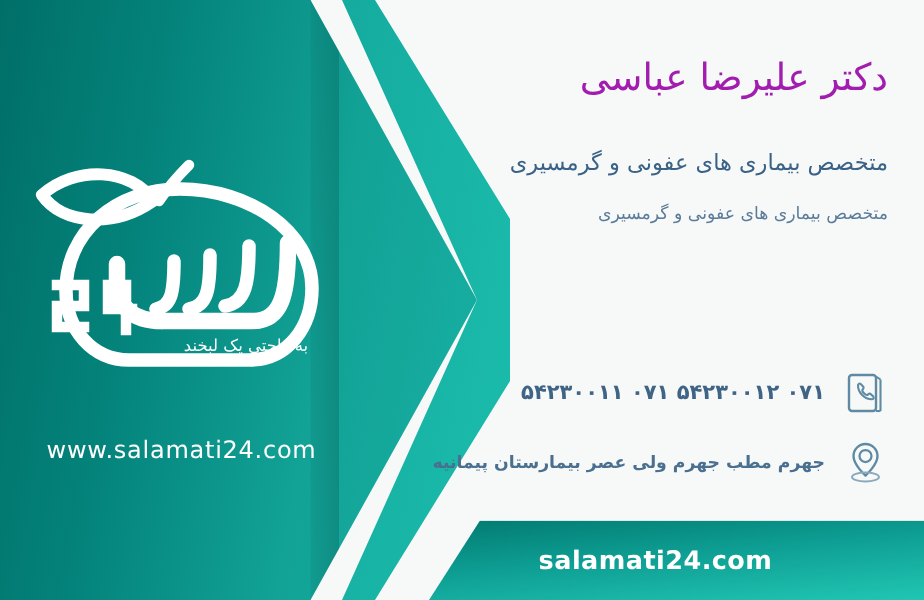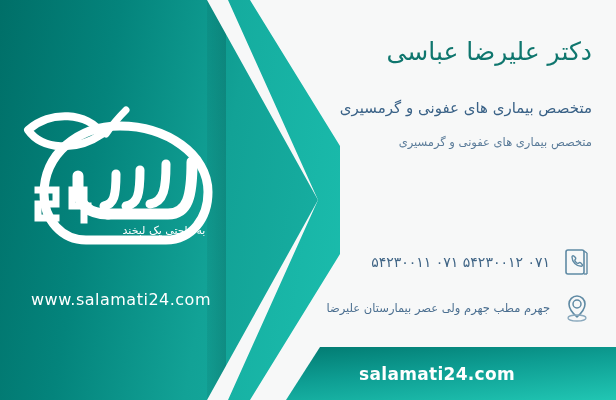--- a/index.html
+++ b/index.html
@@ -92,21 +92,21 @@
     height: 400px;
     text-align: right;
     direction: rtl;
   }
   .doctor-name {
     position: absolute;
     right: 0;
     top: 36px;
     width: 100%;
     font-size: 25px;
-    color: #0f766e;
+    color: #a21caf;
     font-weight: normal;
     line-height: 1.3;
   }
   .specialty-main {
     position: absolute;
     right: 0;
     top: 98px;
     width: 100%;
     font-size: 15px;
     color: #3a6287;
@@ -124,20 +124,21 @@
 
   .contact-row {
     position: absolute;
     right: 0;
     display: flex;
     flex-direction: row;
     align-items: center;
     justify-content: flex-start;
     gap: 12px;
     width: 100%;
+    font-weight: bold;
   }
   .contact-row.phones { top: 246px; }
   .contact-row.address { top: 292px; }
 
   .ct-icon {
     flex: 0 0 auto;
     width: 30px;
     height: 32px;
     display: flex;
     align-items: center;
@@ -242,21 +243,21 @@
     </div>
 
     <div class="contact-row address">
       <div class="ct-icon">
         <svg width="26" height="30" viewBox="0 0 26 30">
           <path d="M13 3 C8.6 3 5 6.6 5 11 C5 17 13 24 13 24 C13 24 21 17 21 11 C21 6.6 17.4 3 13 3 Z" fill="none" stroke="#5f8aa4" stroke-width="1.6" stroke-linejoin="round"></path>
           <circle cx="13" cy="11" r="4" fill="none" stroke="#5f8aa4" stroke-width="1.5"></circle>
           <ellipse cx="13" cy="25" rx="9" ry="3" fill="none" stroke="#8aa9bd" stroke-width="1.3"></ellipse>
         </svg>
       </div>
-      <div class="ct-text addr">جهرم مطب جهرم ولی عصر بیمارستان علیرضا</div>
+      <div class="ct-text addr">جهرم مطب جهرم ولی عصر بیمارستان پیمانیه</div>
     </div>
 
   </div>
 
   <div class="bottom-banner">
     <div class="banner-text">salamati24.com</div>
   </div>
 
 </div>
 

